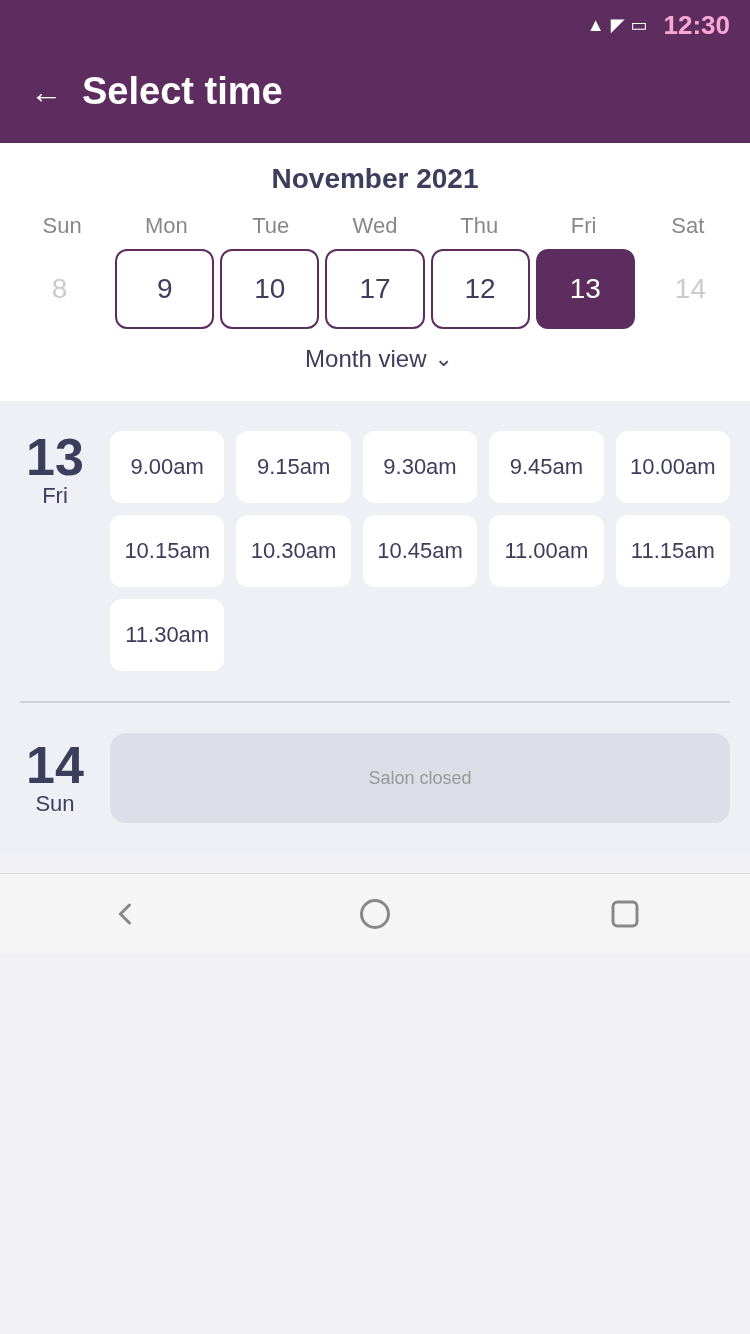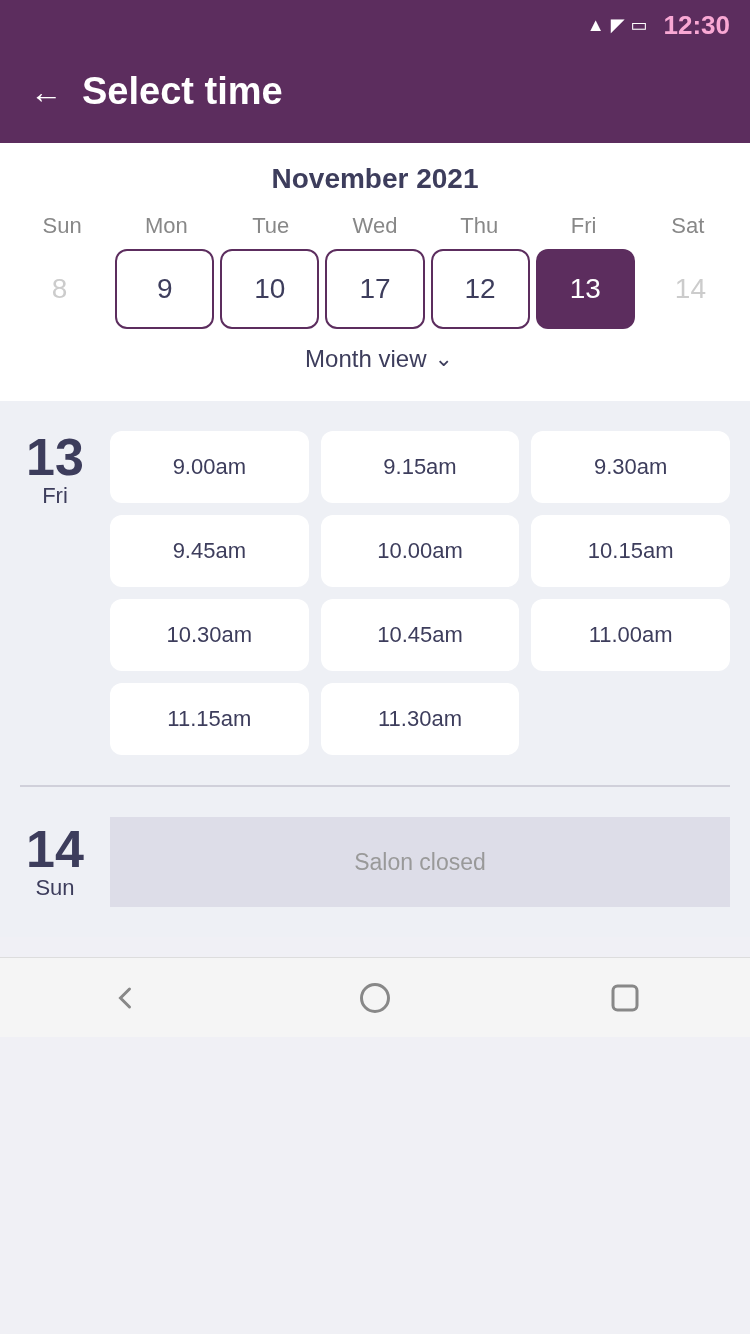--- a/index.html
+++ b/index.html
@@ -159,21 +159,21 @@
     }
     .day-name {
       font-size: 22px;
       color: #3d3d5c;
       font-weight: 400;
     }
 
     .time-grid {
       flex: 1;
       display: grid;
-      grid-template-columns: repeat(3, 1fr);
+      grid-template-columns: repeat(5, 1fr);
       gap: 12px;
     }
 
     .time-slot {
       background: white;
       border-radius: 12px;
       display: flex;
       align-items: center;
       justify-content: center;
       height: 72px;
@@ -190,26 +190,26 @@
     }
 
     .salon-closed-block {
       display: flex;
       gap: 20px;
       align-items: center;
     }
     .salon-closed-box {
       flex: 1;
       background: #dddde8;
-      border-radius: 0;
+      border-radius: 16px;
       height: 90px;
       display: flex;
       align-items: center;
       justify-content: center;
-      font-size: 23px;
+      font-size: 18px;
       color: #999;
     }
 
     
     .bottom-nav {
       background: #f5f5f5;
       height: 80px;
       display: flex;
       align-items: center;
       justify-content: space-around;

